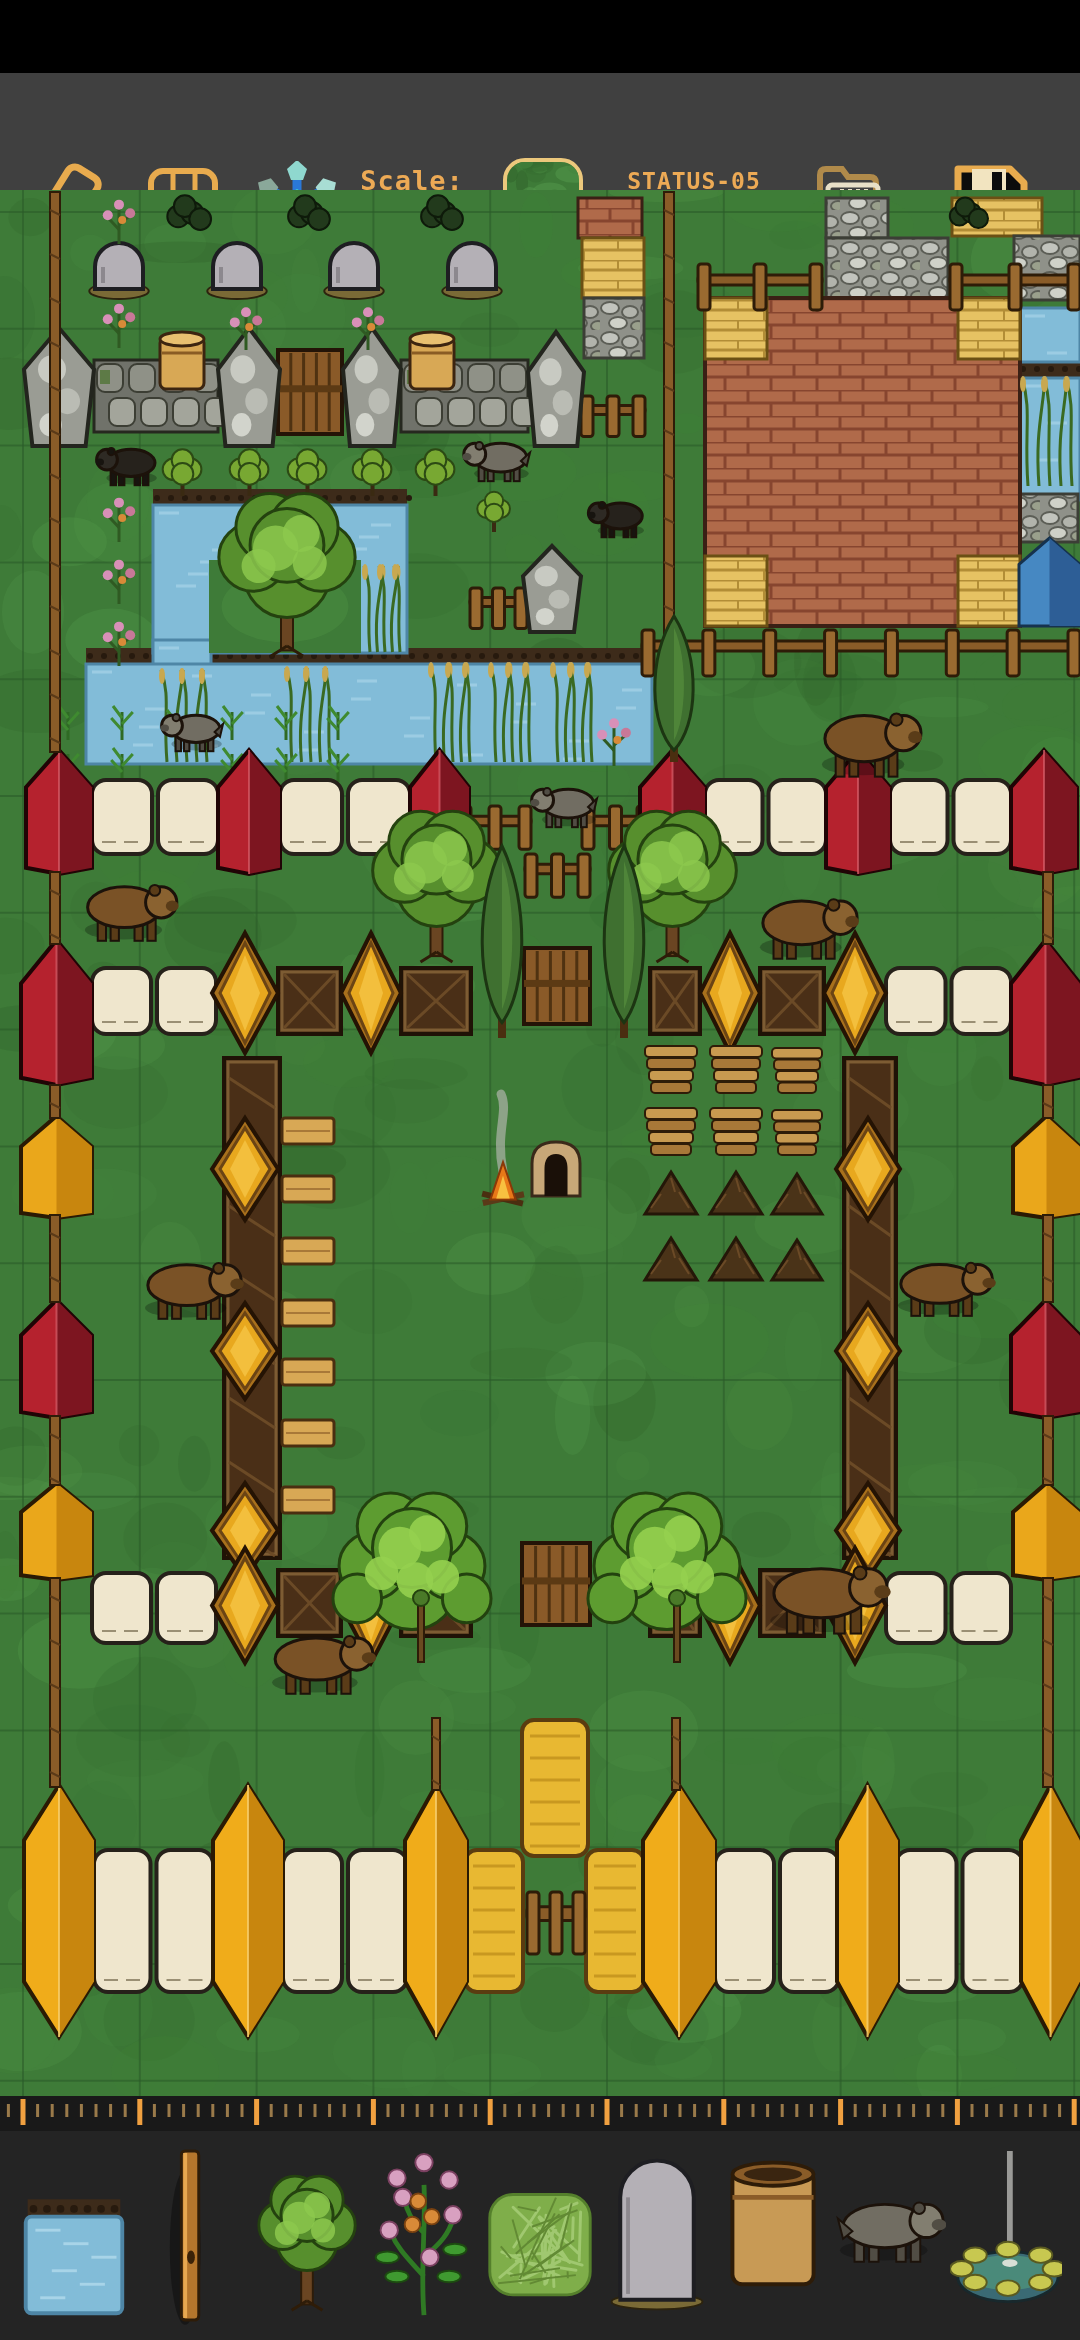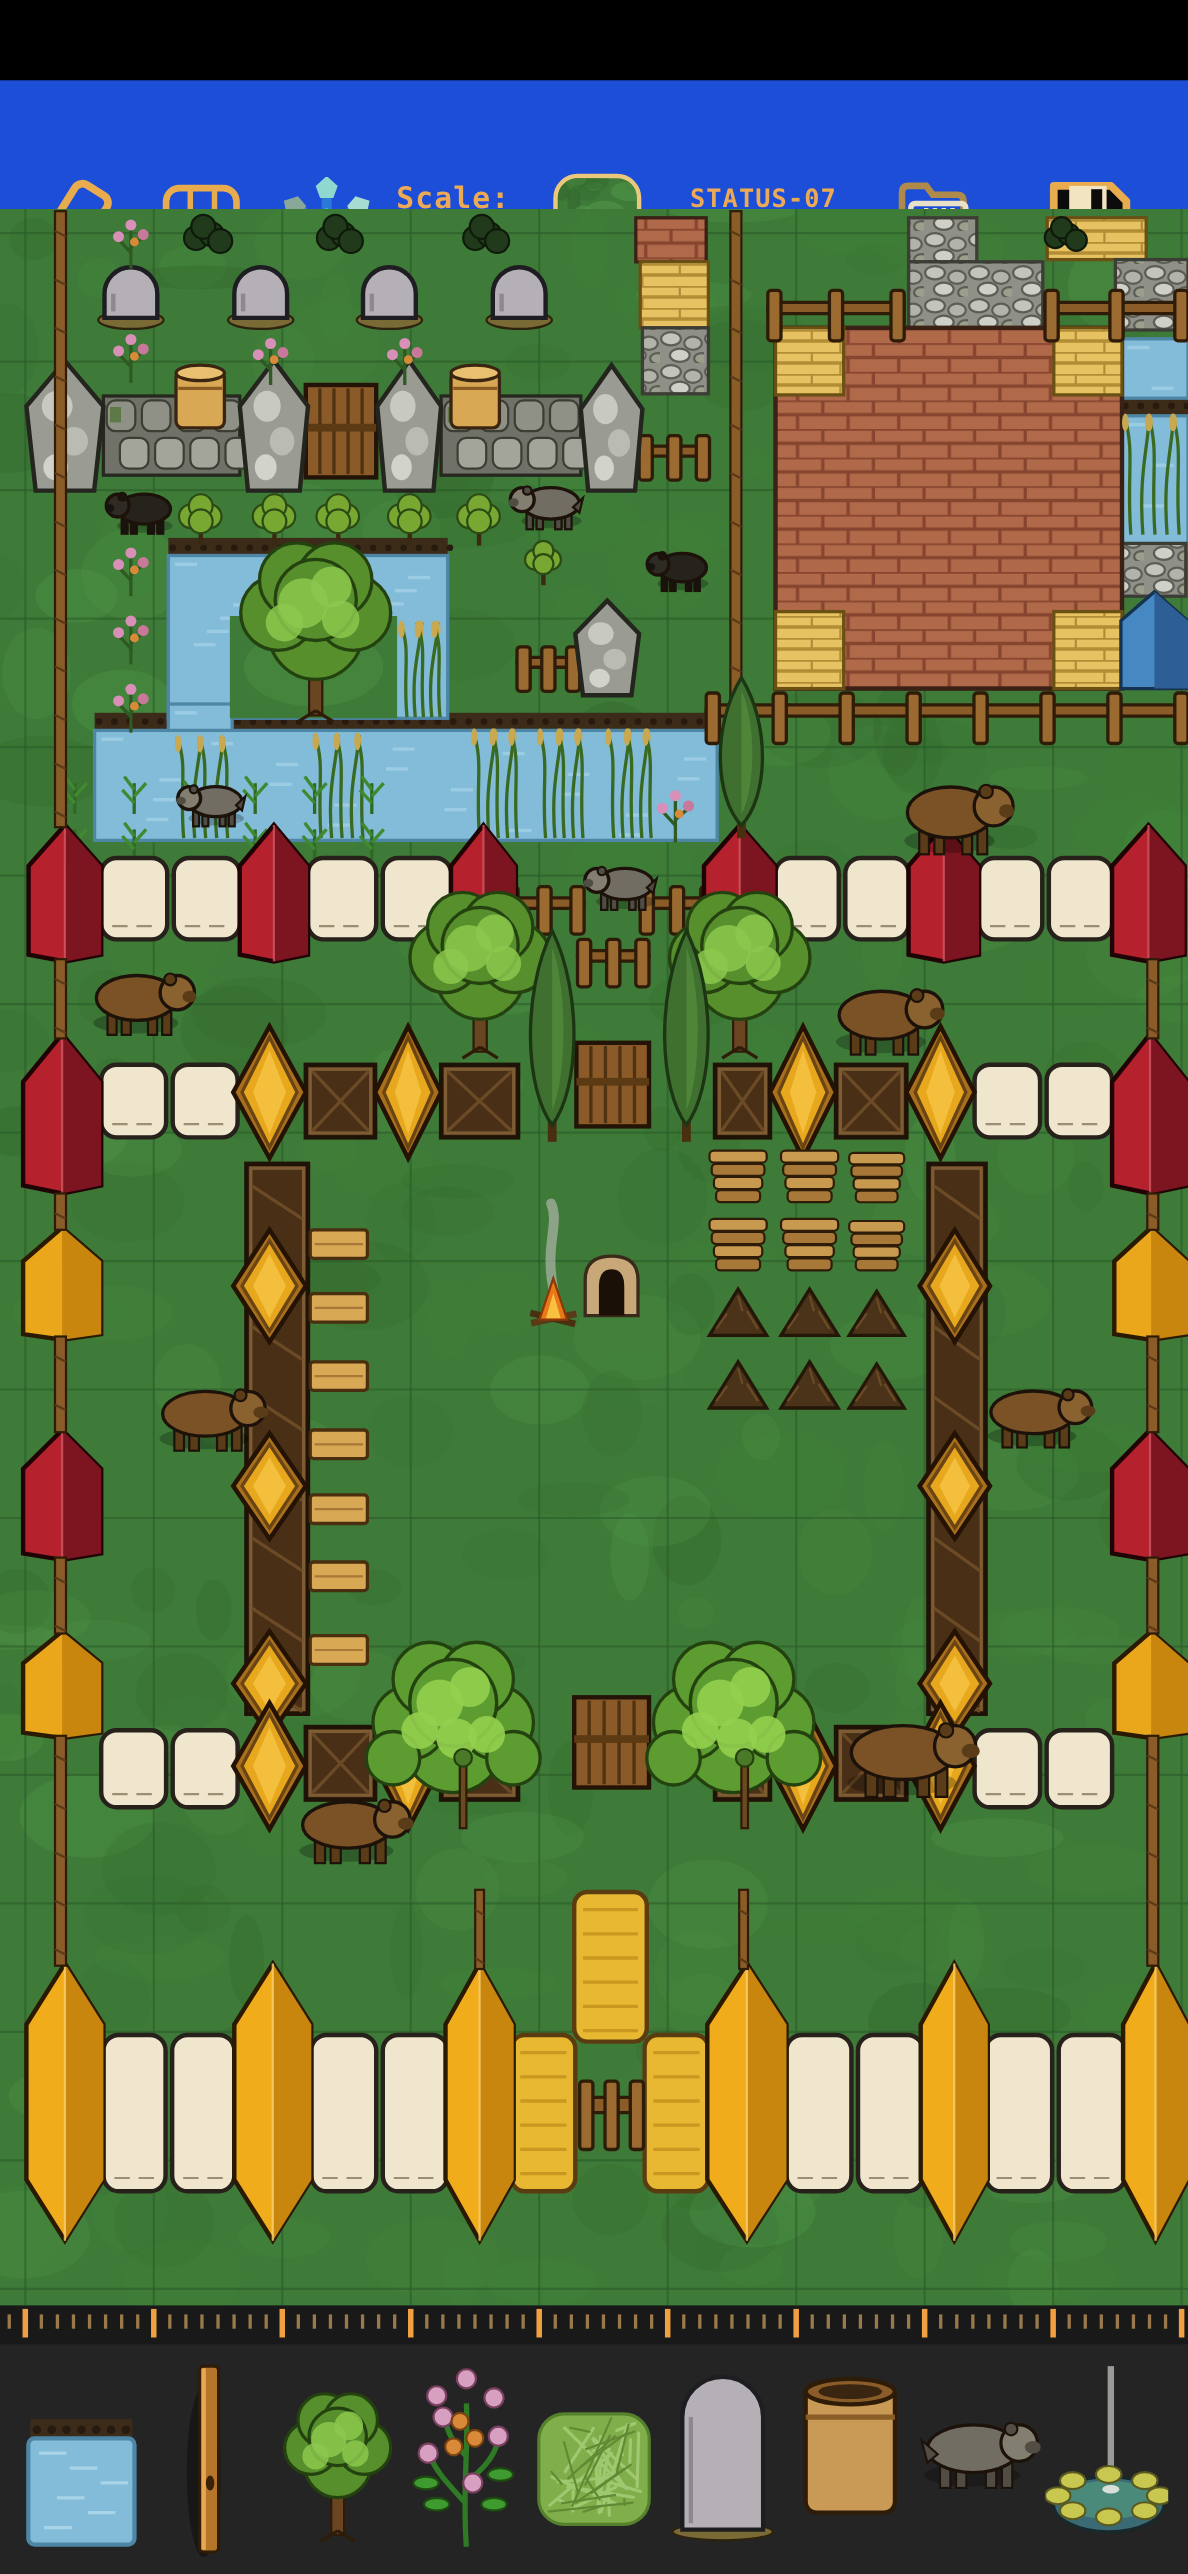--- a/index.html
+++ b/index.html
@@ -1,18 +1,18 @@
 <!DOCTYPE html>
 <html><head>
 <meta charset="utf-8">
 <style>
   html,body{margin:0;padding:0;background:#000;}
   body{width:1080px;height:2340px;position:relative;font-family:"DejaVu Sans Mono",monospace;overflow:hidden;}
   #status-bar{position:absolute;left:0;top:0;width:1080px;height:73px;background:#000;}
-  #toolbar{position:absolute;left:0;top:73px;width:1080px;height:117px;background:#1d4ed8;}
+  #toolbar{position:absolute;left:0;top:73px;width:1080px;height:117px;background:#404040;}
   .tbtn{position:absolute;display:flex;align-items:center;justify-content:center;}
   .tb-text{position:absolute;color:#edaa55;font-weight:bold;text-align:center;line-height:1.45;letter-spacing:1px;}
   #scale-block{left:352px;top:88px;width:120px;font-size:27px;}
   #status-block{left:580px;top:92px;width:228px;font-size:23px;}
   #tile-preview{position:absolute;left:503px;top:85px;width:72px;height:94px;border:4px solid #ecc87c;border-radius:22px;overflow:hidden;background:#3e7b38;}
   #map-wrap{position:absolute;left:0;top:190px;width:1080px;height:1906px;background:#3e7b38;}
   #ruler{position:absolute;left:0;top:2096px;width:1080px;height:35px;background:#191919;}
   #palette{position:absolute;left:0;top:2131px;width:1080px;height:209px;background:#242424;display:flex;align-items:center;justify-content:space-between;padding:0 18px;box-sizing:border-box;}
   .pal-item{width:112px;height:195px;display:flex;align-items:center;justify-content:center;}
   svg{display:block;}
@@ -82,21 +82,21 @@
         <ellipse cx="20.92882512509823" cy="0.9238937497138977" rx="17.098133001942188" ry="5.484747249633074" fill="#356d2f" opacity="0.5"></ellipse>
         <ellipse cx="29.33763226121664" cy="1.1159934154711664" rx="17.459541610907763" ry="8.737312165088952" fill="#356d2f" opacity="0.5"></ellipse>
         <ellipse cx="47.58694311976433" cy="33.726419787388295" rx="7.300699921324849" ry="6.150651598349214" fill="#356d2f" opacity="0.5"></ellipse>
         <ellipse cx="18.5855567548424" cy="76.32423000549898" rx="17.262641318142414" ry="5.583307033870369" fill="#2f6129" opacity="0.5"></ellipse>
         <ellipse cx="68.63078594394028" cy="48.18850832525641" rx="17.45118752727285" ry="10.019161753356457" fill="#2f6129" opacity="0.5"></ellipse>
         <ellipse cx="16.72258131019771" cy="0.9281853255815804" rx="9.296271922066808" ry="5.922416563611478" fill="#47893f" opacity="0.5"></ellipse>
         <ellipse cx="52.134990602731705" cy="72.03257727390155" rx="16.711827212944627" ry="4.75605635298416" fill="#356d2f" opacity="0.5"></ellipse>
       </svg>
     </div>
   <div class="tb-text" id="status-block">
-    <div>STATUS-07</div>
+    <div>STATUS-05</div>
     <div>ver 1.1.2 beta</div>
   </div>
   <div class="tbtn" id="btn-folder" style="left: 812px; top: 88px;">
       <svg width="88" height="82" viewBox="0 0 88 82">
         <path d="M8 70 V14 q0 -6 6 -6 h16 l6 8 h22 q6 0 6 6 v10" fill="none" stroke="#b08a4a" stroke-width="6"></path>
         <rect x="16" y="24" width="50" height="18" rx="4" fill="none" stroke="#e8e0c8" stroke-width="5"></rect>
         <path d="M30 28 v6 M38 28 v6 M46 28 v6 M54 28 v6" stroke="#e8e0c8" stroke-width="4"></path>
         <polygon points="8,70 24,36 84,36 66,70" fill="#0c0c0c" stroke="#e8ab4e" stroke-width="6"></polygon>
       </svg>
     </div>

